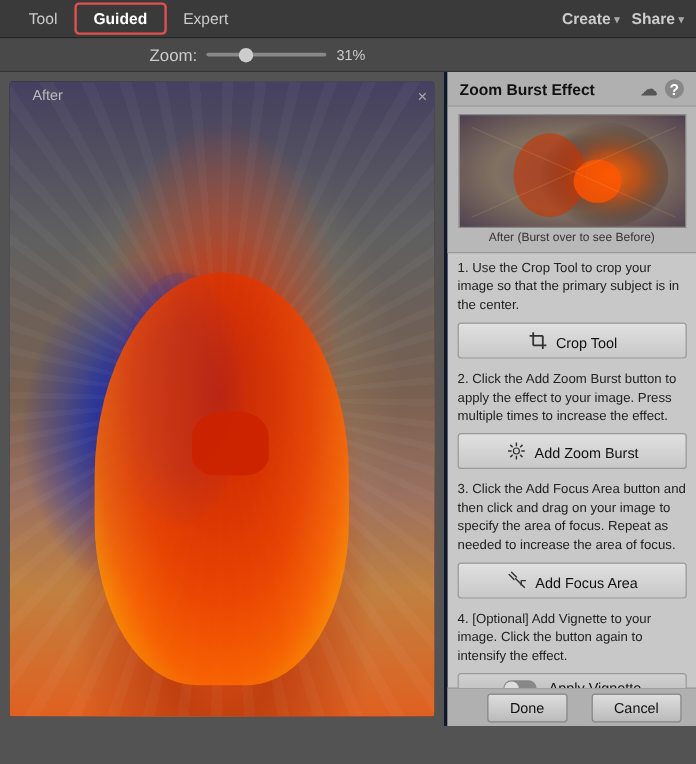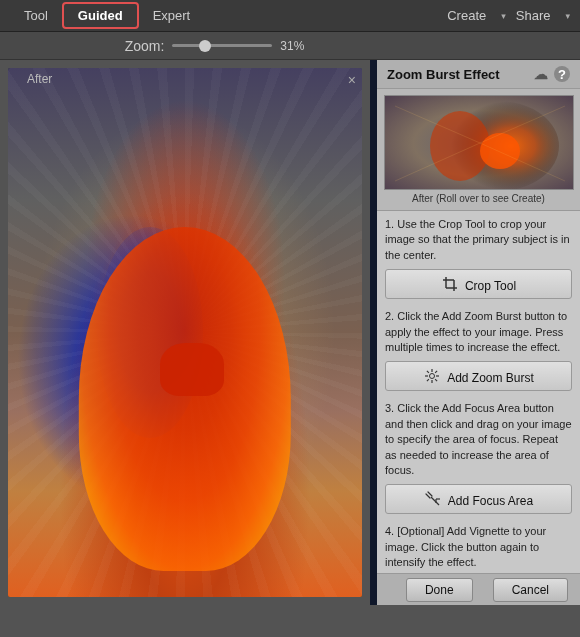--- a/index.html
+++ b/index.html
@@ -40,21 +40,22 @@
       margin-left: auto;
       display: flex;
       gap: 10px;
     }
     .top-bar-btn {
       color: #ccc;
       font-size: 13px;
       cursor: pointer;
       display: flex;
       align-items: center;
-      gap: 15px;
+      gap: 3px;
+      font-weight: bold;
     }
     .dropdown-arrow {
       font-size: 9px;
       color: #aaa;
     }
 
     
     .zoom-bar {
       display: flex;
       align-items: center;
@@ -185,21 +186,21 @@
       height: 10%;
       background: #cc2200;
       border-radius: 40% 40% 30% 30%;
       opacity: 0.9;
     }
 
     
     .right-panel {
       width: 210px;
       background: #c8c8c8;
-      border-left: 7px solid #0f172a;
+      border-left: 3px solid #0f172a;
       display: flex;
       flex-direction: column;
       color: #222;
     }
     .panel-header {
       background: #b0b0b0;
       padding: 6px 10px;
       font-size: 13px;
       font-weight: bold;
       color: #111;
@@ -396,21 +397,21 @@
           <ellipse cx="114" cy="50" rx="60" ry="45" fill="url(#tg1)"></ellipse>
           <ellipse cx="75" cy="50" rx="30" ry="35" fill="#cc3300" opacity="0.6"></ellipse>
           <ellipse cx="115" cy="55" rx="20" ry="18" fill="#ff5500" opacity="0.8"></ellipse>
 
           <line x1="95" y1="47" x2="10" y2="10" stroke="rgba(255,200,100,0.15)" stroke-width="1"></line>
           <line x1="95" y1="47" x2="180" y2="10" stroke="rgba(255,200,100,0.15)" stroke-width="1"></line>
           <line x1="95" y1="47" x2="180" y2="85" stroke="rgba(255,200,100,0.15)" stroke-width="1"></line>
           <line x1="95" y1="47" x2="10" y2="85" stroke="rgba(255,200,100,0.15)" stroke-width="1"></line>
         </svg>
       </div>
-      <span class="thumbnail-caption">After (Roll over to see Create)</span>
+      <span class="thumbnail-caption">After (Burst over to see Before)</span>
     </div>
 
     <div class="panel-content">
 
       <p class="step-text">1. Use the Crop Tool to crop your image so that the primary subject is in the center.</p>
       <button class="step-btn">
         <span class="btn-icon">
           <svg class="crop-icon-svg" viewBox="0 0 16 16" fill="none" xmlns="http://www.w3.org/2000/svg">
             <line x1="4" y1="1" x2="4" y2="12" stroke="#333" stroke-width="1.5"></line>
             <line x1="4" y1="12" x2="15" y2="12" stroke="#333" stroke-width="1.5"></line>

